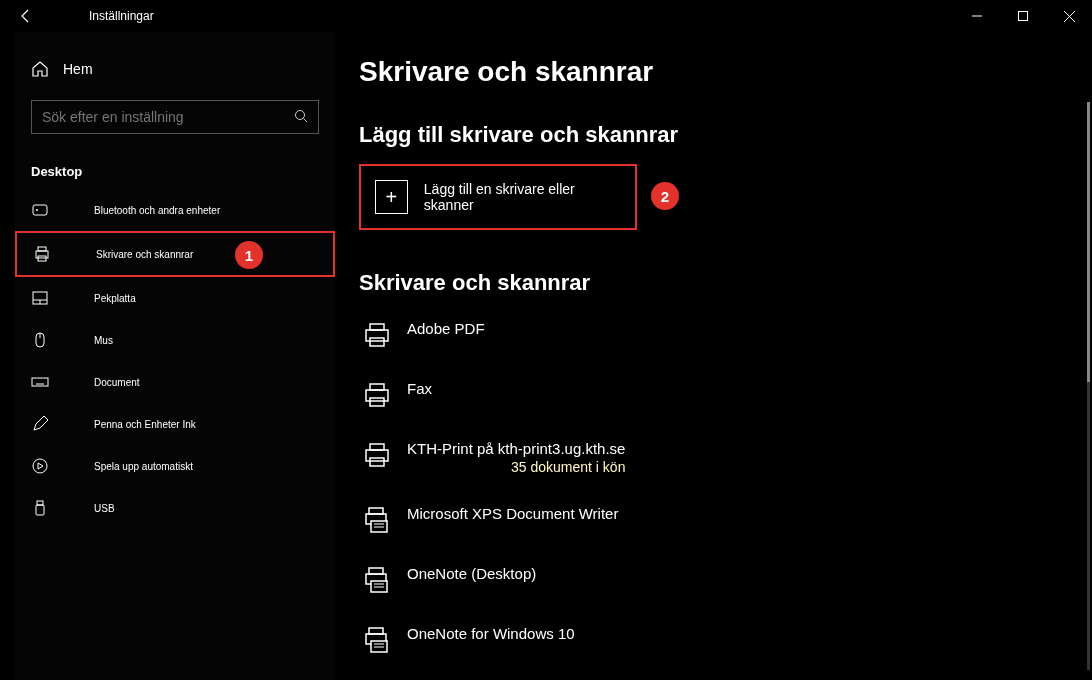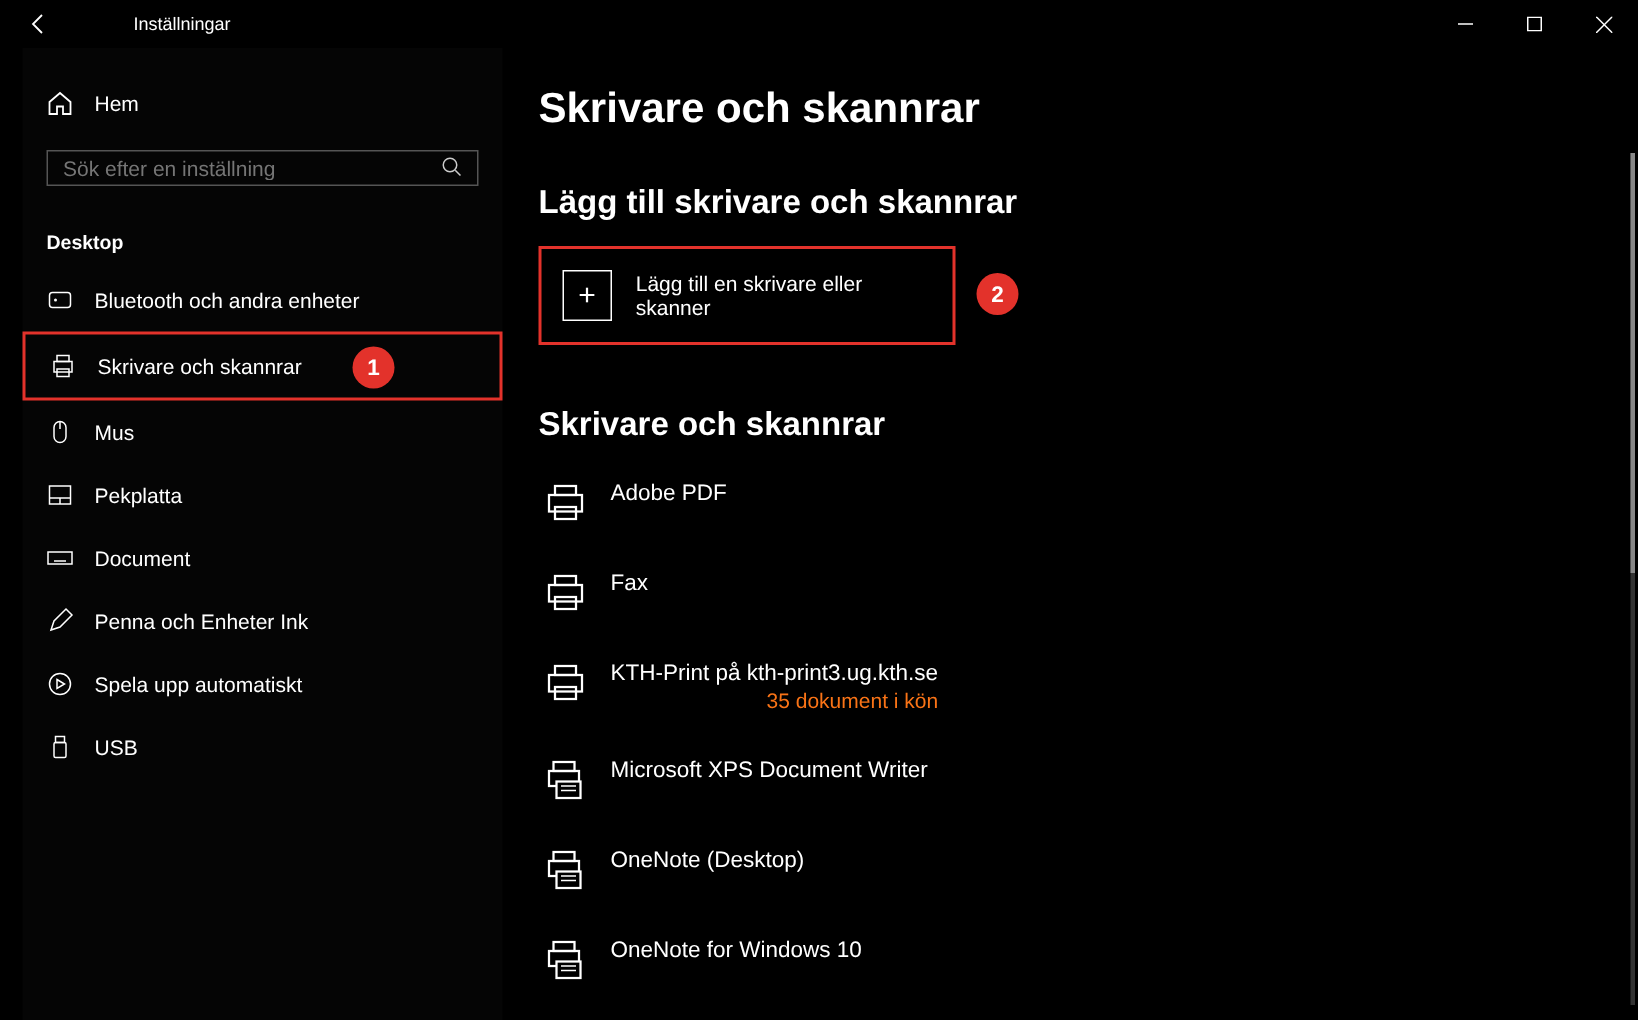--- a/index.html
+++ b/index.html
@@ -6,37 +6,37 @@
 body { background: #000; color: #fff; width: 1092px; height: 680px; overflow: hidden; position: relative; }
 .titlebar { height: 32px; display: flex; align-items: center; padding-left: 18px; gap: 25px; }
 .titlebar .back { width: 28px; display:flex; align-items:center; cursor:pointer; }
 .titlebar .title { font-size: 12px; margin-left: 18px; }
 .winbtns { position: absolute; top: 0; right: 0; display: flex; }
 .winbtns div { width: 46px; height: 32px; display:flex; align-items:center; justify-content:center; cursor:pointer; color:#fff; font-size:11px; }
 .container { display: flex; height: calc(100% - 32px); padding-left: 15px; }
 .sidebar { width: 320px; background: rgba(255,255,255,0.02); padding-top: 18px; }
 .sidebar .home { display:flex; align-items:center; padding: 10px 16px; font-size: 14px; cursor:pointer; }
 .sidebar .home svg { margin-right: 14px; }
-.searchbox { margin: 12px 16px 18px 16px; height: 24px; border: 1px solid #555; background: transparent; display:flex; align-items:center; padding: 0 10px; }
+.searchbox { margin: 12px 16px 18px 16px; height: 34px; border: 1px solid #555; background: transparent; display:flex; align-items:center; padding: 0 10px; }
 .searchbox input { background: transparent; border: none; outline: none; color: #ccc; flex:1; font-size: 14px; }
 .searchbox .sicon { color:#ccc; font-size:14px; }
 .category { font-size: 13px; font-weight:600; padding: 12px 16px 10px 16px; }
-.navitem { display:flex; align-items:center; padding: 12px 16px; font-size: 14px; cursor:pointer; position: relative; }
+.navitem { display:flex; align-items:center; padding: 12px 16px; font-size: 10px; cursor:pointer; position: relative; gap: 31px; }
 .navitem svg { margin-right: 14px; flex-shrink:0; }
 .navitem.boxed { border: 2px solid #e3322b; }
 .content { flex: 1; padding: 24px 24px 0 24px; overflow:hidden; position:relative; }
 .content h1 { font-size: 28px; font-weight: 600; margin-bottom: 34px; }
 .content h2 { font-size: 22px; font-weight: 600; margin-bottom: 16px; }
 .addbox { border: 2px solid #e3322b; padding: 14px; display:flex; align-items:center; width: 278px; margin-bottom: 40px; cursor:pointer; position:relative; }
 .plusbox { width: 34px; height: 34px; border: 1px solid #fff; display:flex; align-items:center; justify-content:center; margin-right: 16px; font-size: 20px; font-weight:300; }
 .addbox .lbl { font-size: 14px; }
 .printer { display:flex; align-items:flex-start; padding: 8px 0; margin-bottom: 14px; cursor:pointer;text-align:right; }
 .printer .picon { width: 36px; display:flex; justify-content:center; margin-right: 12px; }
 .printer .pname { font-size: 15px; }
-.printer .psub { font-size: 14px; color: #f97316; margin-top:2px; }
+.printer .psub { font-size: 14px; color: #fef9c3; margin-top:2px; }
 .badge { width: 28px; height: 28px; border-radius: 50%; background: #e3322b; color: #fff; display:flex; align-items:center; justify-content:center; font-size: 15px; font-weight:600; position:absolute; }
 .badge1 { left: 220px; top: 0; transform: translateY(10px); }
 .badge2 { right: -42px; top: 18px; }
 .scrollbar { position:absolute; right:2px; top:70px; bottom:10px; width:3px; background:#333; }
 .scrollbar .thumb { position:absolute; top:0; width:3px; height:280px; background:#888; }
 </style>
 </head>
 <body>
 
 <div class="titlebar">
@@ -100,33 +100,33 @@
             <rect x="5" y="2" width="8" height="4" stroke="#fff" fill="none"></rect>
             <rect x="5" y="11" width="8" height="5" stroke="#fff" fill="none"></rect>
           </svg>
         <span>Skrivare och skannrar</span>
       </div>
       <div class="badge badge1">1</div>
     </div>
 
     <div class="navitem">
       <svg width="18" height="18" viewBox="0 0 18 18">
-          <rect x="5" y="2" width="8" height="14" rx="4" stroke="#fff" fill="none"></rect>
-          <line x1="9" y1="2" x2="9" y2="7" stroke="#fff"></line>
-        </svg>
-      <span>Mus</span>
-    </div>
-
-    <div class="navitem">
-      <svg width="18" height="18" viewBox="0 0 18 18">
           <rect x="2" y="3" width="14" height="12" stroke="#fff" fill="none"></rect>
           <line x1="2" y1="11" x2="16" y2="11" stroke="#fff"></line>
           <line x1="9" y1="11" x2="9" y2="15" stroke="#fff"></line>
         </svg>
       <span>Pekplatta</span>
+    </div>
+
+    <div class="navitem">
+      <svg width="18" height="18" viewBox="0 0 18 18">
+          <rect x="5" y="2" width="8" height="14" rx="4" stroke="#fff" fill="none"></rect>
+          <line x1="9" y1="2" x2="9" y2="7" stroke="#fff"></line>
+        </svg>
+      <span>Mus</span>
     </div>
 
     <div class="navitem">
       <svg width="18" height="18" viewBox="0 0 18 18">
           <rect x="1" y="5" width="16" height="8" stroke="#fff" fill="none"></rect>
           <line x1="4" y1="8" x2="4" y2="8" stroke="#fff" stroke-width="2"></line>
           <line x1="7" y1="8" x2="7" y2="8" stroke="#fff" stroke-width="2"></line>
           <line x1="10" y1="8" x2="10" y2="8" stroke="#fff" stroke-width="2"></line>
           <line x1="13" y1="8" x2="13" y2="8" stroke="#fff" stroke-width="2"></line>
           <line x1="5" y1="11" x2="13" y2="11" stroke="#fff"></line>

